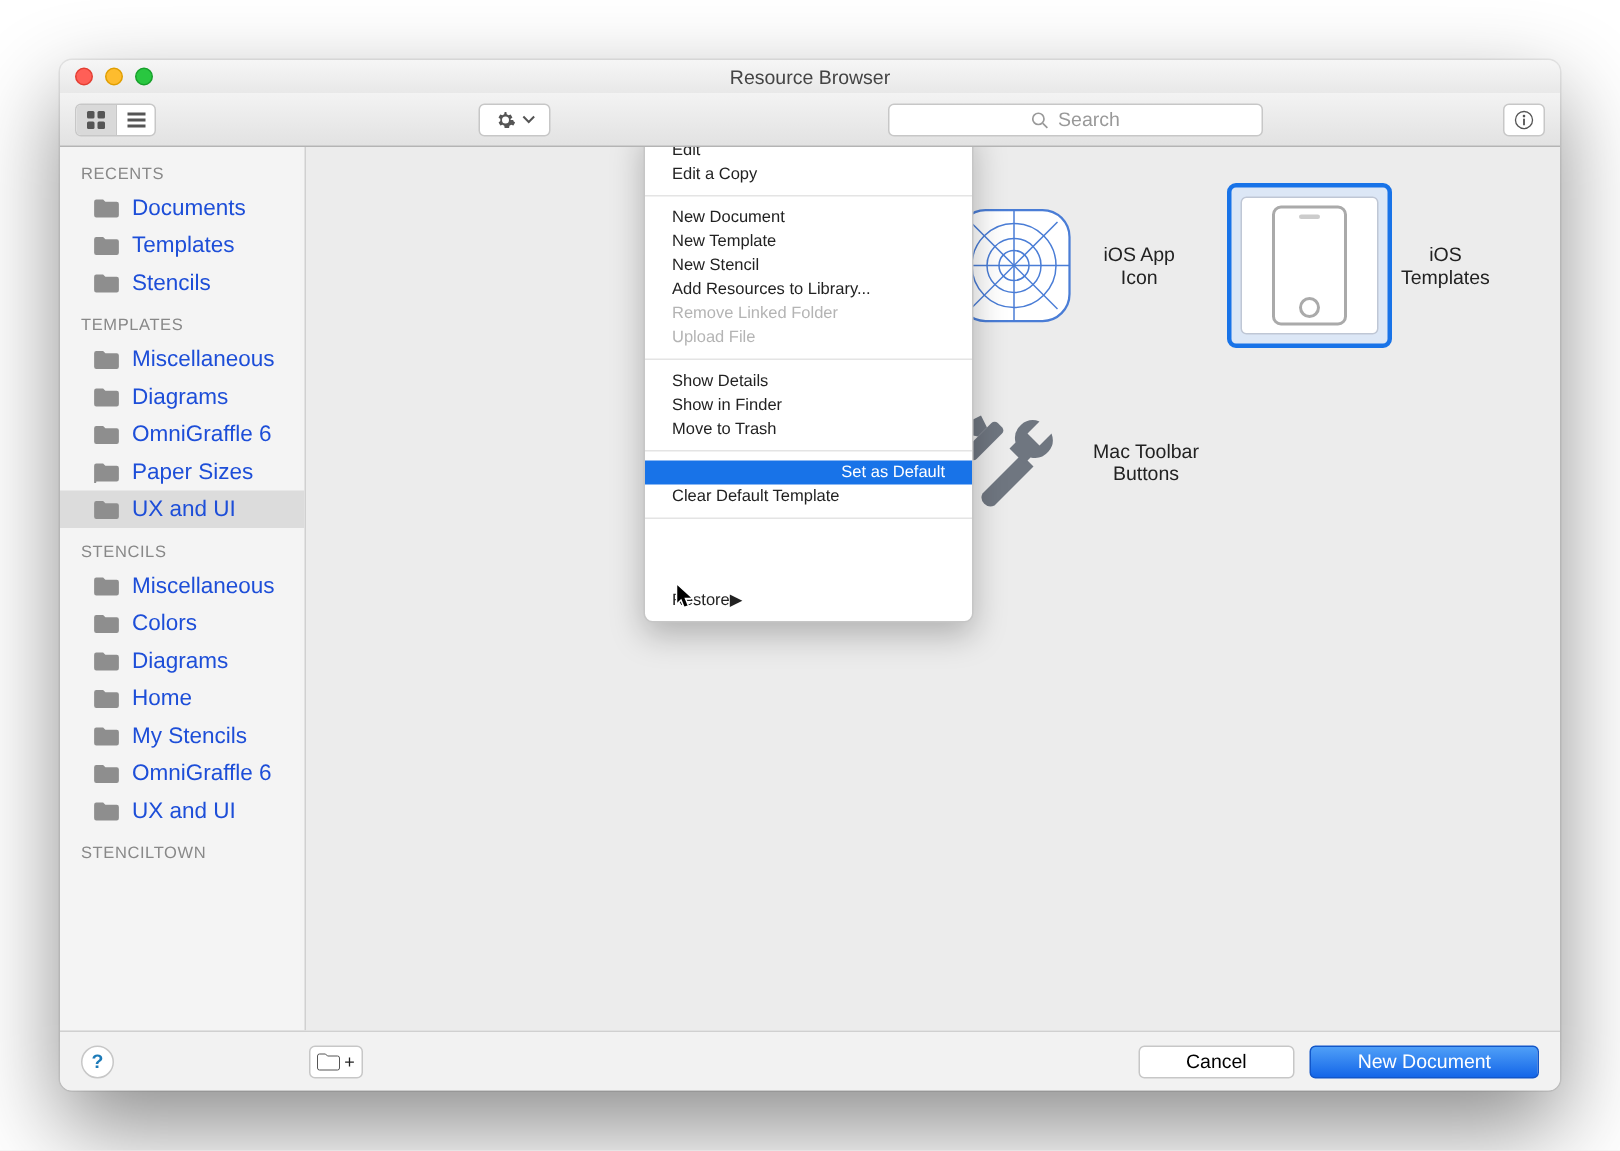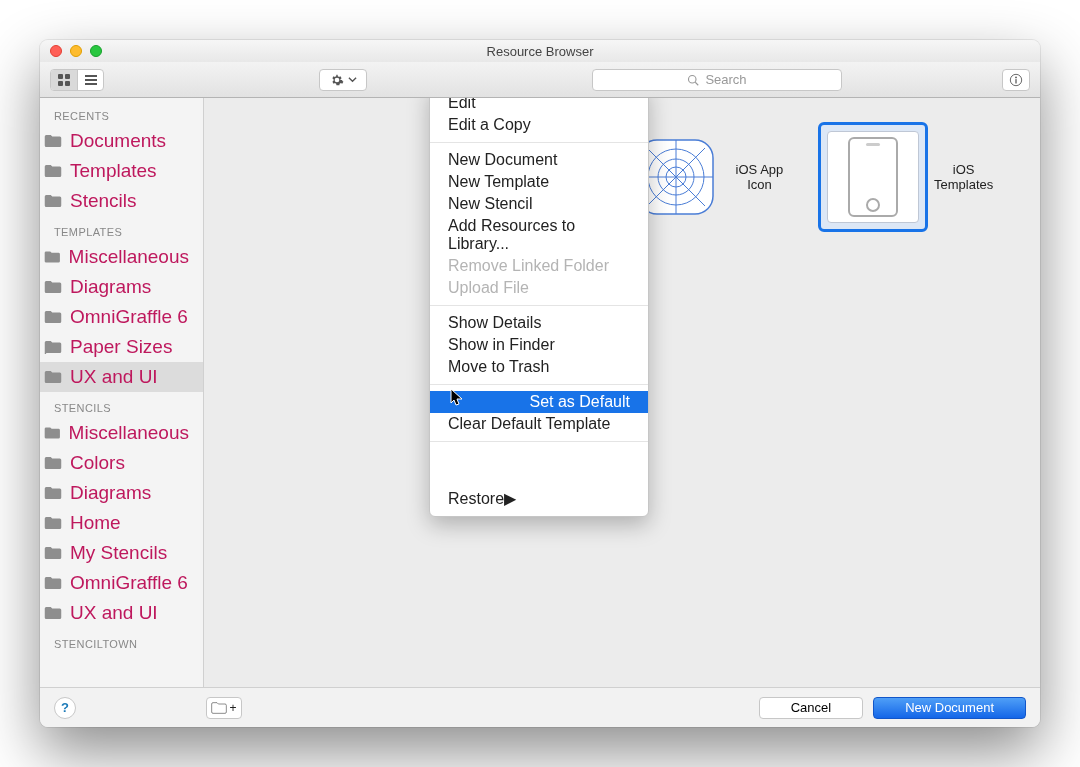--- a/index.html
+++ b/index.html
@@ -67,21 +67,21 @@
     width:28px;height:22px;border:1px solid #c7c7c7;border-radius:4px;background:#fff;
     display:flex;align-items:center;justify-content:center; margin-left:150px;
   }
   .body { flex:1; display:flex; overflow:hidden; background:#ececec;}
   .sidebar {
     width:164px; background:#f4f4f4; border-right:1px solid #d0d0d0;
     overflow:auto; padding-top:6px;
   }
   .section{ padding:0 0 4px 0;}
   .sechdr{ font-size:11px; color:#888; letter-spacing:.4px; padding:6px 14px 4px;}
-  .sbitem{ display:flex; align-items:center; gap:8px; padding:4px 14px 4px 4px; font-size:19px; color:#be185d;}
+  .sbitem{ display:flex; align-items:center; gap:8px; padding:4px 14px 4px 22px; font-size:15px; color:#1d4ed8;}
   .sbitem.selected{ background:#dcdcdc;}
   .foldersvg{ width:18px; height:14px; fill:#8e8e8e;}
   .content { flex:1; position:relative; background:#ececec; overflow:auto;}
   .grid{ display:grid; grid-template-columns:repeat(4,170px); gap:30px 18px; padding:24px 20px 20px 50px;}
   .tile{ display:flex; flex-direction:row; align-items:center; gap:6px;}
   .thumb{
     width:92px; height:92px; background:#fff; border:1px solid #d0d0d0; border-radius:4px;
     display:flex; align-items:center; justify-content:center; position:relative;
   }
   .thumb.icon{ background:transparent; border:none;}
@@ -91,21 +91,21 @@
   .tile.selected .thumbwrap{
     border:3px solid #1873e8; border-radius:6px; padding:6px; background:#dce7f6;
   }
   .thumbwrap{ padding:0;}
   .tile.selected .thumb{ border:1px solid #bfc7d5;}
   
   .menu {
     position:absolute; top:-13px; left:225px; width:220px;
     background:#fff; border:1px solid #c6c6c6; border-radius:0 0 6px 6px;
     box-shadow:0 8px 22px rgba(0,0,0,.25);
-    padding:6px 0; z-index:10; font-size:16px;
+    padding:6px 0; z-index:10; font-size:11px;
   }
   .menu .mi{ padding:2px 18px; color:#222;}
   .menu .mi.disabled{ color:#b4b4b4;}
   .menu .mi.hl{ background:#1873e8; color:#ffffff;text-align:right;}
   .menu .sep{ height:1px; background:#e4e4e4; margin:6px 0;}
   .menu .mi.sub{ display:flex; align-items:center;margin-top:45px;}
   .footer{
     height:40px; border-top:1px solid #d0d0d0; background:#f2f2f2;
     display:flex; align-items:center; padding:0 14px; gap:10px;
   }
@@ -391,20 +391,33 @@
               <div class="thumb">
             <svg width="60" height="74" viewBox="0 0 60 74">
               <path d="M6 2h34l14 14v54a2 2 0 01-2 2H6a2 2 0 01-2-2V4a2 2 0 012-2z" fill="#fff" stroke="#bbb"></path>
               <path d="M40 2v14h14" fill="#eee" stroke="#bbb"></path>
             </svg>
           </div>
             </div>
           <div class="label">...ac Document Icon</div>
         </div>
 
+        <div class="tile">
+          <div class="thumbwrap">
+              <div class="thumb icon">
+            <svg width="82" height="82" viewBox="0 0 82 82">
+              <path d="M20 62l26-26 8 8-26 26a6 6 0 01-8-8z" fill="#6f7680"></path>
+              <path d="M58 14a12 12 0 00-16 14l-4 4 10 10 4-4a12 12 0 0014-16l-8 8-8-8 8-8z" fill="#6f7680"></path>
+              <rect x="16" y="12" width="10" height="30" rx="3" transform="rotate(45 21 27)" fill="#6f7680"></rect>
+              <path d="M11 14l8-4 4 8-6 6-10-2 4-8z" fill="#6f7680"></path>
+            </svg>
+          </div>
+            </div>
+          <div class="label">Mac Toolbar Buttons</div>
+        </div>
 
       </div>
     </div>
   </div>
 
   <div class="footer">
     <div class="helpbtn">?</div>
     <div class="addbtn">
       <svg width="16" height="12" viewBox="0 0 24 18">
           <path d="M1 3a2 2 0 012-2h6l2 2h10a2 2 0 012 2v10a2 2 0 01-2 2H3a2 2 0 01-2-2V3z" fill="none" stroke="#555"></path>

